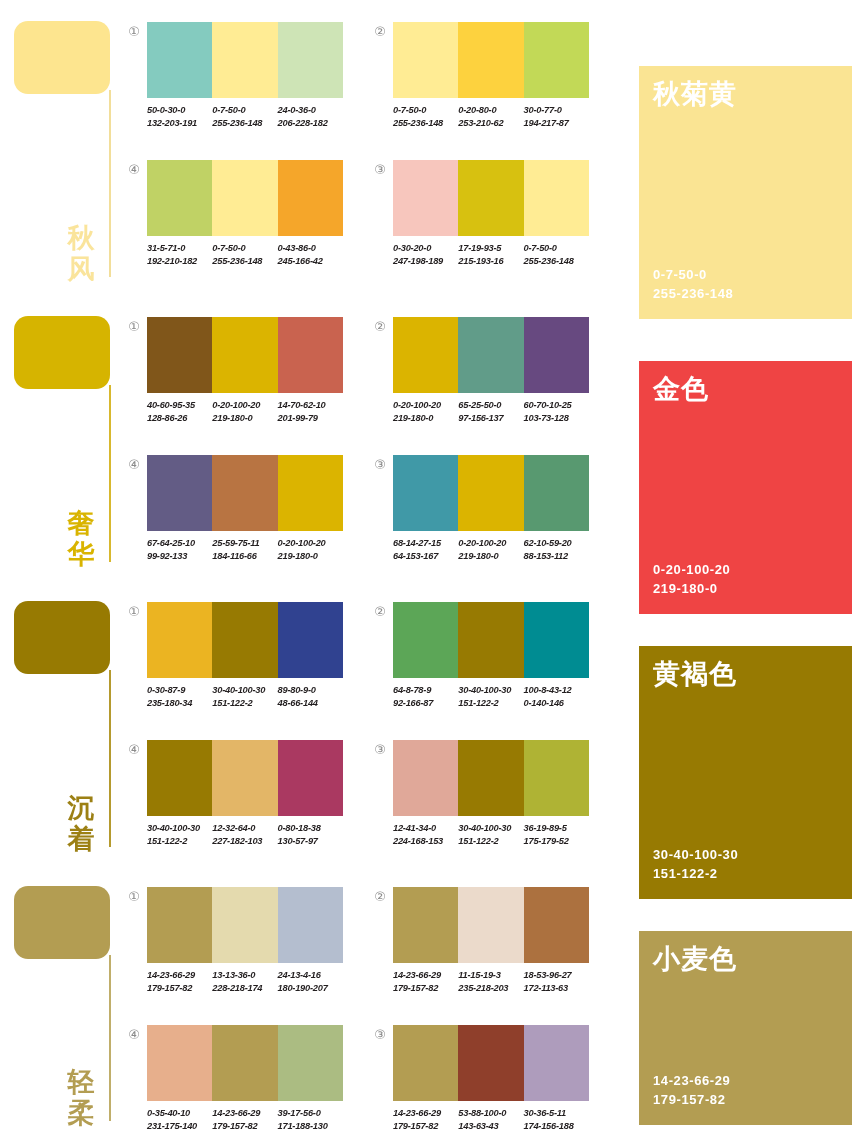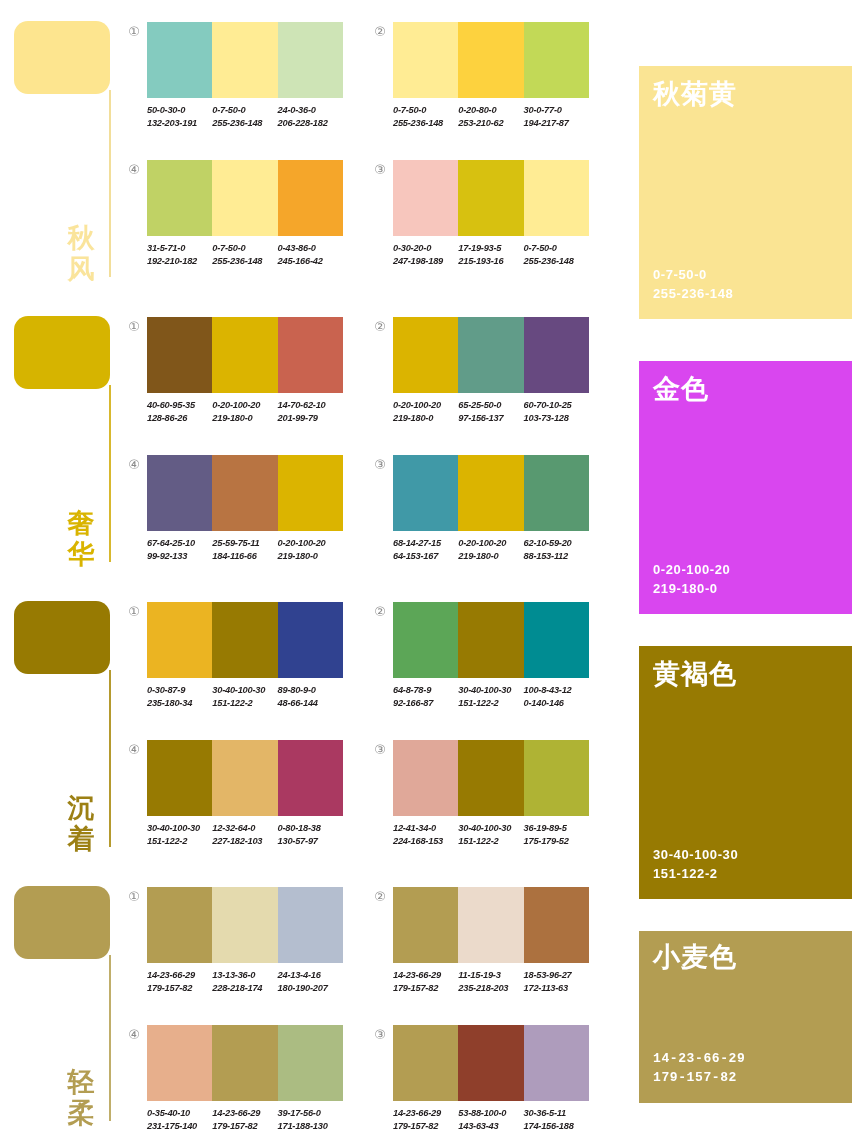--- a/index.html
+++ b/index.html
@@ -125,21 +125,21 @@
   .hero {
     position: absolute;
     left: 639px;
     top: 22px;
     width: 213px;
     height: 253px;
     margin-top: 44px;
   }
   .section.s1 .hero { height: 253px; }
   .section.s2 .hero { height: 253px; }
-  .section.s3 .hero { height: 172px; font-family: Liberation Mono, monospace; }
+  .section.s3 .hero { height: 194px; }
 
   .hero-title {
     position: absolute;
     left: 14px;
     top: 12px;
     font-size: 27px;
     line-height: 32px;
     font-weight: 700;
     color: #ffffff;
     letter-spacing: 1px;
@@ -350,21 +350,21 @@
           <div class="code">
             <div>0-20-100-20</div>
             <div>219-180-0</div>
           </div>
           <div class="code">
             <div>62-10-59-20</div>
             <div>88-153-112</div>
           </div>
         </div>
       </div>
-      <div class="hero" style="background: #d946ef;">
+      <div class="hero" style="background: #ef4444;">
         <div class="hero-title">金色</div>
         <div class="hero-codes">
           <div>0-20-100-20</div>
           <div>219-180-0</div>
         </div>
       </div>
     </div>
     <div class="section s2">
       <div class="tab-col">
         <div class="tab-chip" title="#977A02" style="background: rgb(151, 122, 2);"></div>

